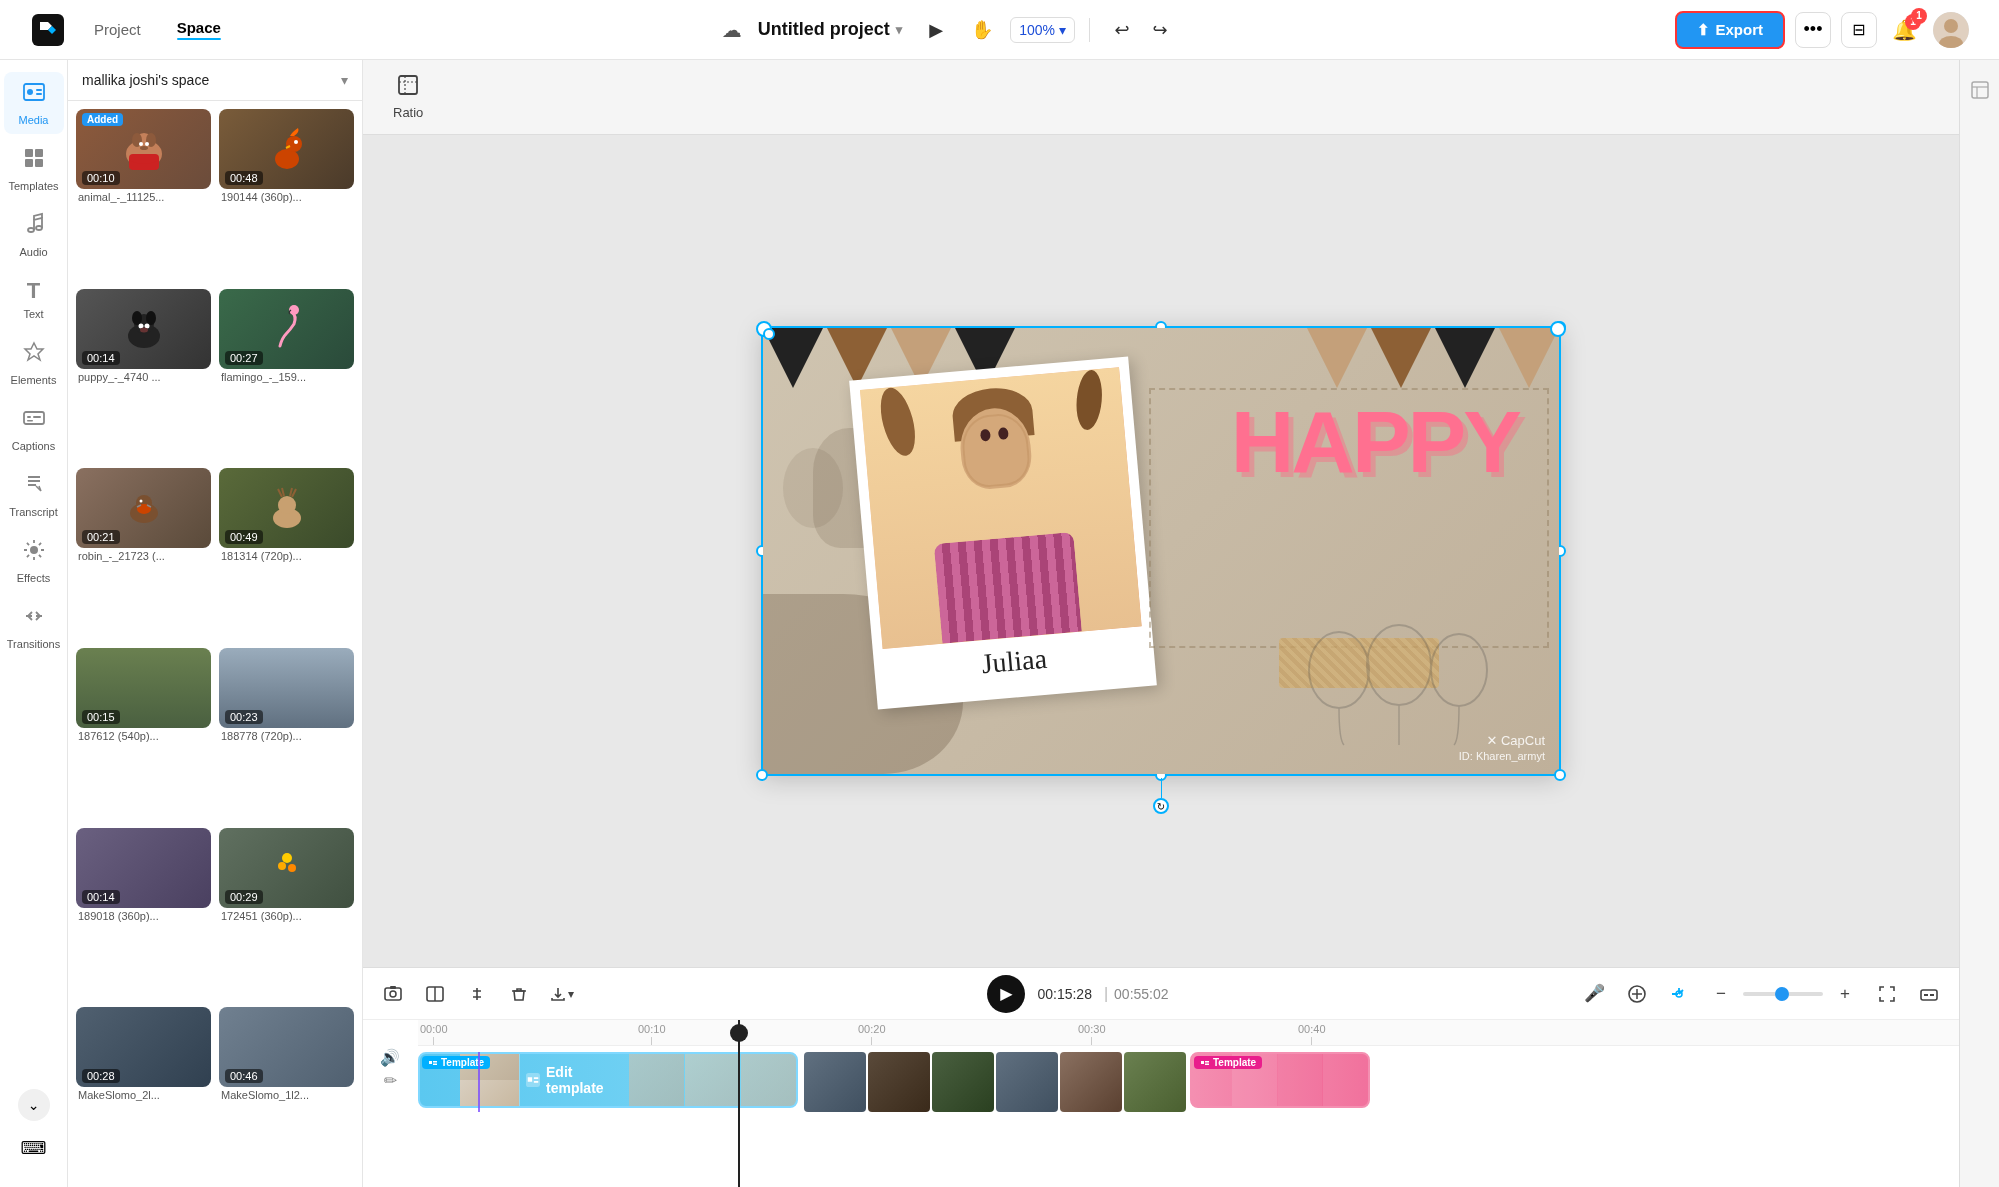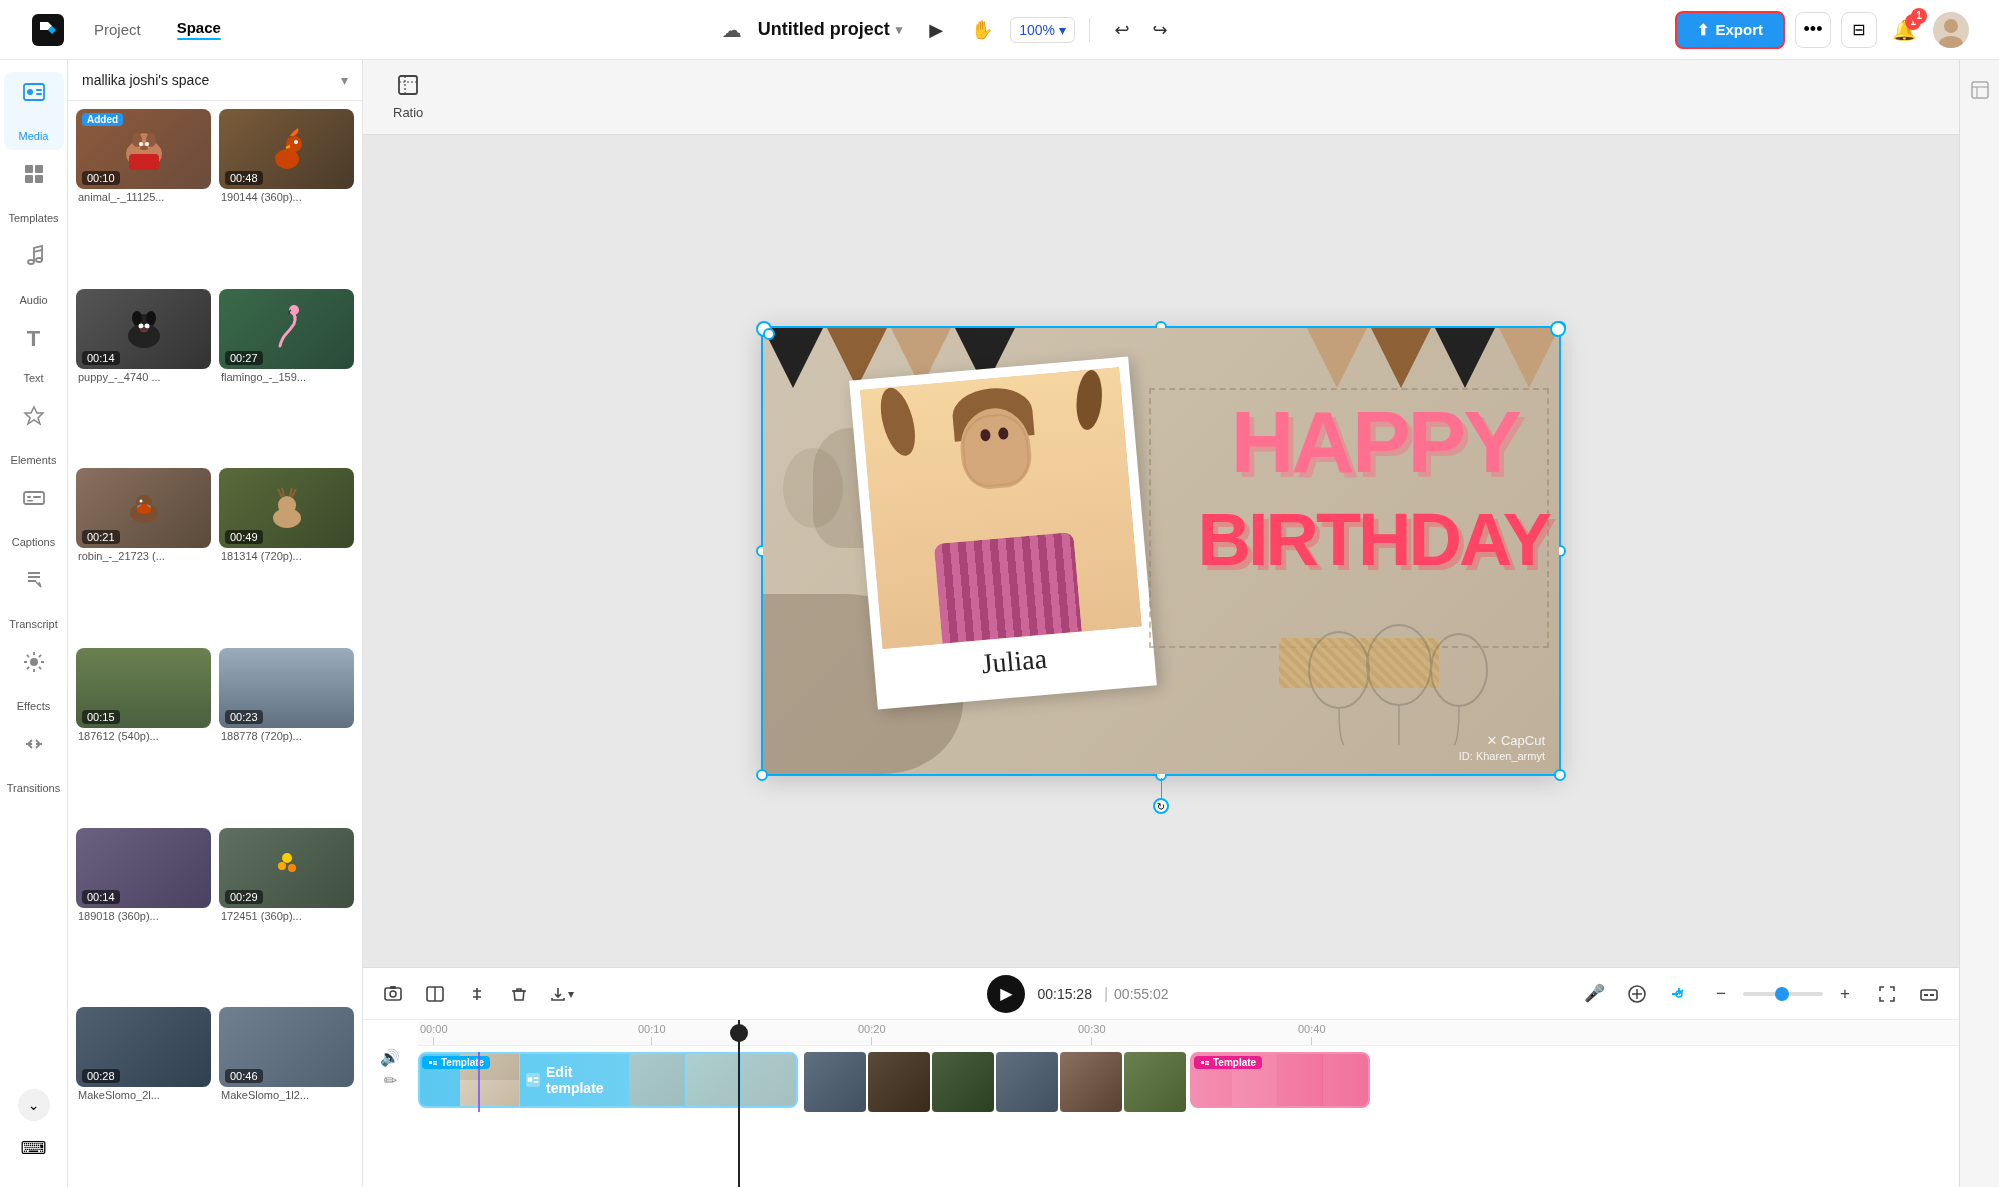--- a/index.html
+++ b/index.html
@@ -114,21 +114,21 @@
       width: 68px; background: #fff;
       border-right: 1px solid #e5e5e5;
       display: flex; flex-direction: column;
       align-items: center; padding: 12px 0;
       gap: 4px; flex-shrink: 0;
     }
     .sidebar-item {
       width: 60px; display: flex; flex-direction: column;
       align-items: center; justify-content: center;
       padding: 8px 4px; border-radius: 8px; cursor: pointer;
-      gap: 20px;
+      gap: 4px;
     }
     .sidebar-item.active { background: #f0f8ff; }
     .sidebar-item .s-icon { font-size: 22px; }
     .sidebar-item .s-label { font-size: 11px; color: #555; text-align: center; }
     .sidebar-item.active .s-label { color: #2196f3; }
     .sidebar-item.active .s-icon { color: #2196f3; }
     .sidebar-chevron {
       margin-top: auto;
       width: 32px; height: 32px; border-radius: 50%;
       background: #f0f0f0; border: none; cursor: pointer;
@@ -771,21 +771,20 @@
                   <div style="position:absolute;top:36px;left:50%;transform:translateX(-50%);width:66px;height:72px;background:rgba(220,170,120,0);border-radius:45% 45% 38% 38%;box-shadow:inset 0 0 0 2px rgba(180,130,80,0.3);"></div>
                   <div style="position:absolute;top:50px;left:calc(50% - 14px);width:10px;height:12px;background:#422;border-radius:50%;"></div>
                   <div style="position:absolute;top:50px;left:calc(50% + 4px);width:10px;height:12px;background:#422;border-radius:50%;"></div>
                 </div>
               </div>
               <div class="polaroid-name">Juliaa</div>
             </div>
 
             <div style="position:absolute;top:70px;right:40px;font-size:88px;font-weight:900;color:#ff7090;text-shadow:5px 5px 0 rgba(255,100,130,0.4);font-family:'Arial Black',Impact,sans-serif;letter-spacing:-3px;line-height:1;">HAPPY</div>
 
-            <div style="position:absolute;top:175px;right:10px;font-size:74px;font-weight:900;color:#ff4466;text-shadow:5px 5px 0 rgba(255,80,100,0.4);font-family:'Arial Black',Impact,sans-serif;letter-spacing:-3px;line-height:1;">BIRTHDAY</div>
 
             <div style="position:absolute;top:60px;right:10px;width:400px;height:260px;border:2px dashed rgba(150,130,100,0.5);"></div>
 
             <div style="position:absolute;top:310px;right:120px;width:160px;height:50px;background:repeating-linear-gradient(45deg,#d4b070,#d4b070 4px,#c8a060 4px,#c8a060 8px);opacity:0.7;border-radius:4px;"></div>
 
             <div style="position:absolute;bottom:20px;right:60px;opacity:0.25;">
               <svg width="200" height="140" viewBox="0 0 200 140" fill="none">
                 <ellipse cx="40" cy="60" rx="30" ry="38" stroke="#444" stroke-width="2"></ellipse>
                 <ellipse cx="100" cy="55" rx="32" ry="40" stroke="#444" stroke-width="2"></ellipse>
                 <ellipse cx="160" cy="60" rx="28" ry="36" stroke="#444" stroke-width="2"></ellipse>

